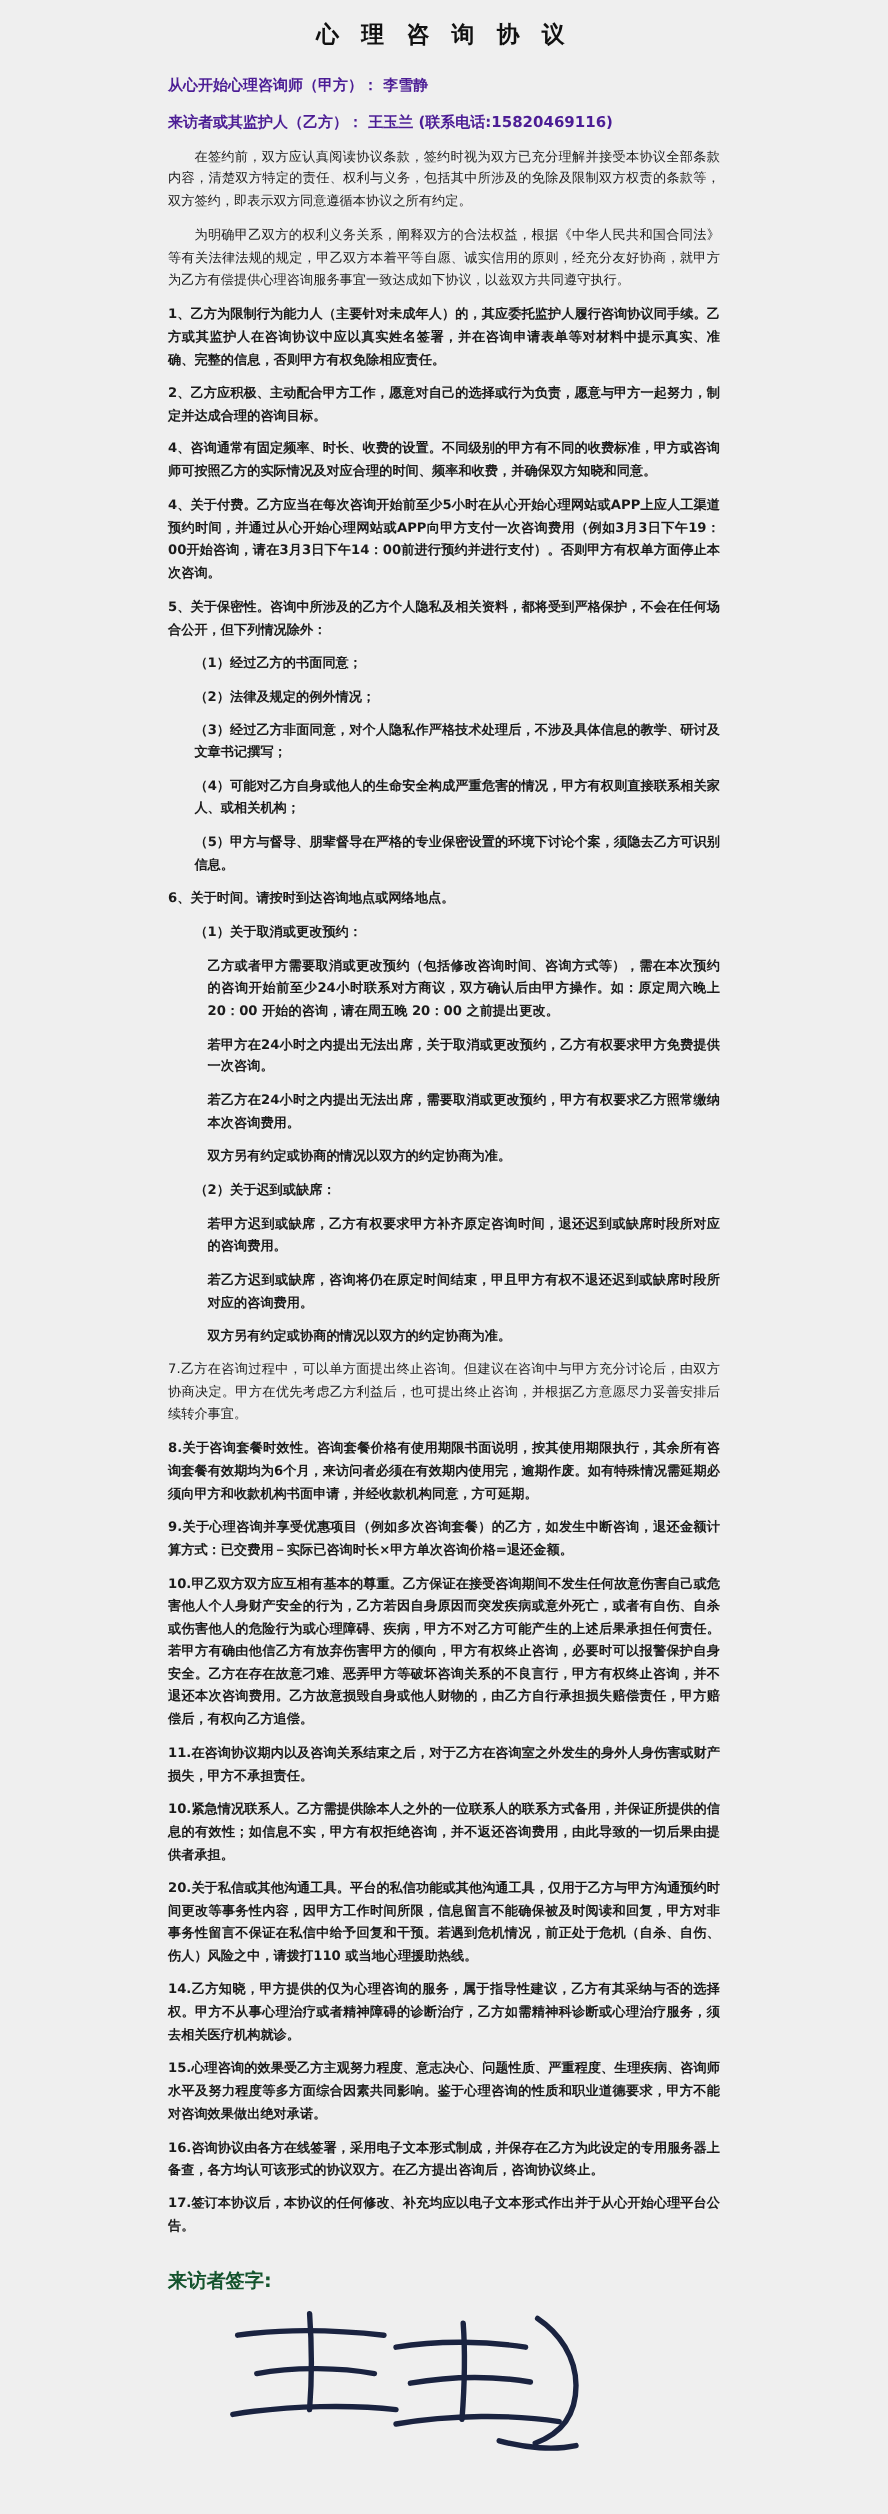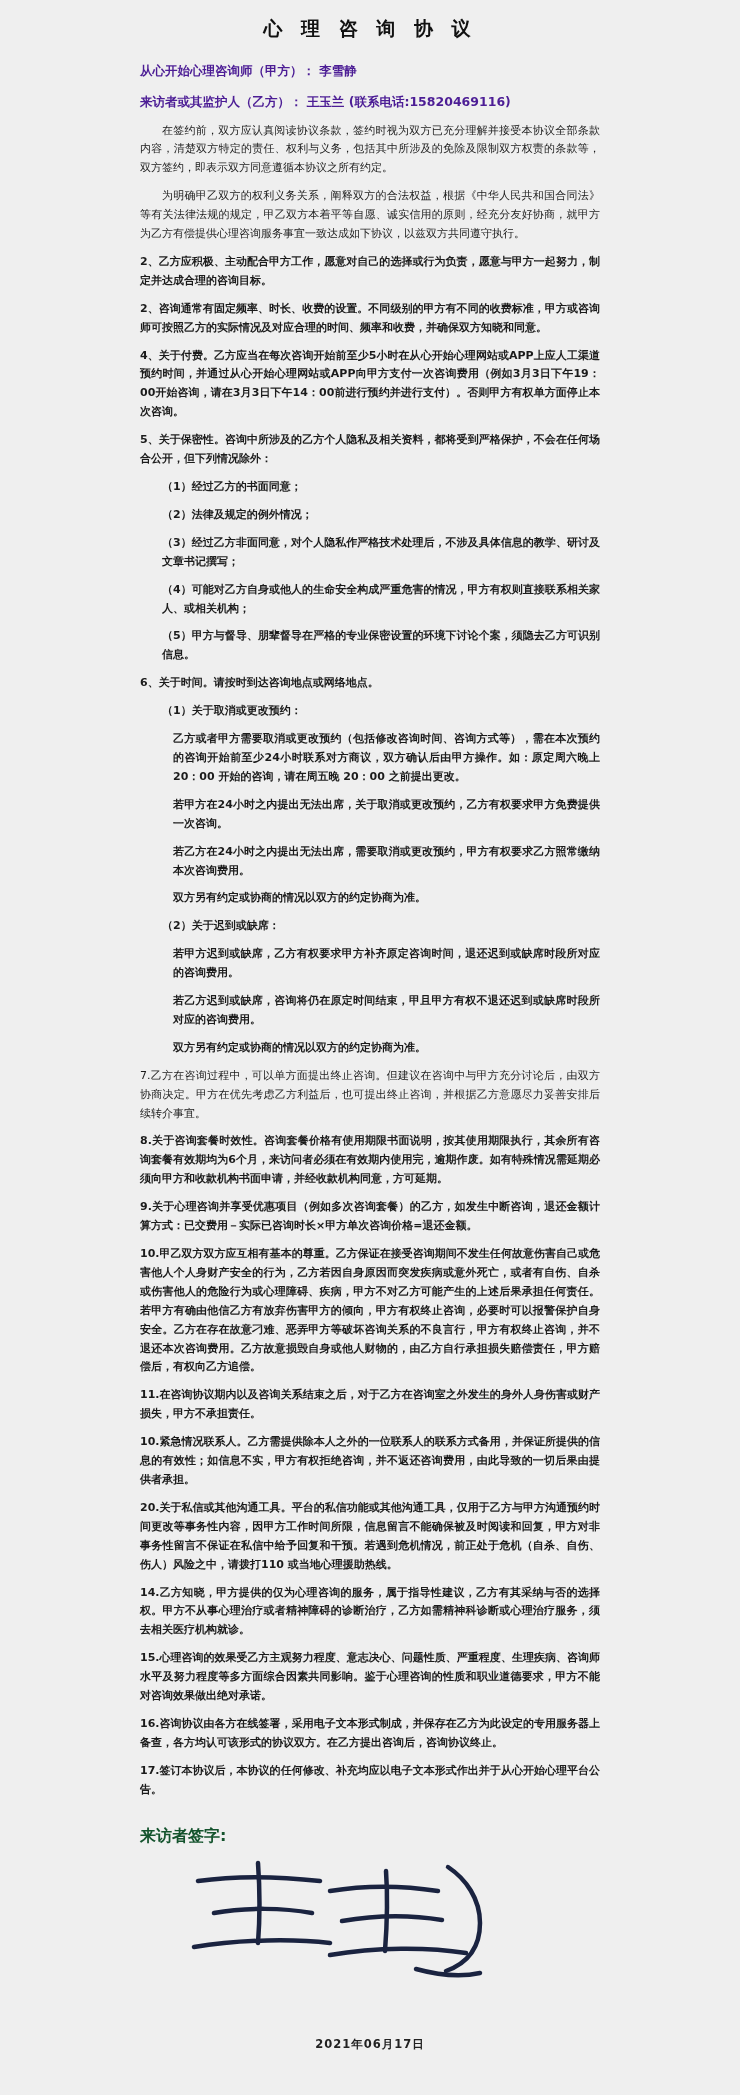--- a/index.html
+++ b/index.html
@@ -93,22 +93,23 @@
   <div class="doc-title">心 理 咨 询 协 议</div>
 
   <div class="content">
 
     <div class="party-line">从心开始心理咨询师（甲方）： 李雪静</div>
     <div class="party-line">来访者或其监护人（乙方）： 王玉兰 (联系电话:15820469116)</div>
 
     <p class="body indent">在签约前，双方应认真阅读协议条款，签约时视为双方已充分理解并接受本协议全部条款内容，清楚双方特定的责任、权利与义务，包括其中所涉及的免除及限制双方权责的条款等，双方签约，即表示双方同意遵循本协议之所有约定。</p>
     <p class="body indent">为明确甲乙双方的权利义务关系，阐释双方的合法权益，根据《中华人民共和国合同法》等有关法律法规的规定，甲乙双方本着平等自愿、诚实信用的原则，经充分友好协商，就甲方为乙方有偿提供心理咨询服务事宜一致达成如下协议，以兹双方共同遵守执行。</p>
 
+    <p class="body bold">1、乙方为限制行为能力人（主要针对未成年人）的，其应委托监护人履行咨询协议同手续。乙方或其监护人在咨询协议中应以真实姓名签署，并在咨询申请表单等对材料中提示真实、准确、完整的信息，否则甲方有权免除相应责任。</p>
     <p class="body bold">2、乙方应积极、主动配合甲方工作，愿意对自己的选择或行为负责，愿意与甲方一起努力，制定并达成合理的咨询目标。</p>
-    <p class="body bold">2、咨询通常有固定频率、时长、收费的设置。不同级别的甲方有不同的收费标准，甲方或咨询师可按照乙方的实际情况及对应合理的时间、频率和收费，并确保双方知晓和同意。</p>
+    <p class="body bold">4、咨询通常有固定频率、时长、收费的设置。不同级别的甲方有不同的收费标准，甲方或咨询师可按照乙方的实际情况及对应合理的时间、频率和收费，并确保双方知晓和同意。</p>
     <p class="body bold">4、关于付费。乙方应当在每次咨询开始前至少5小时在从心开始心理网站或APP上应人工渠道预约时间，并通过从心开始心理网站或APP向甲方支付一次咨询费用（例如3月3日下午19：00开始咨询，请在3月3日下午14：00前进行预约并进行支付）。否则甲方有权单方面停止本次咨询。</p>
     <p class="body bold">5、关于保密性。咨询中所涉及的乙方个人隐私及相关资料，都将受到严格保护，不会在任何场合公开，但下列情况除外：</p>
 
     <p class="body bold ind1">（1）经过乙方的书面同意；</p>
     <p class="body bold ind1">（2）法律及规定的例外情况；</p>
     <p class="body bold ind1">（3）经过乙方非面同意，对个人隐私作严格技术处理后，不涉及具体信息的教学、研讨及文章书记撰写；</p>
     <p class="body bold ind1">（4）可能对乙方自身或他人的生命安全构成严重危害的情况，甲方有权则直接联系相关家人、或相关机构；</p>
     <p class="body bold ind1">（5）甲方与督导、朋辈督导在严格的专业保密设置的环境下讨论个案，须隐去乙方可识别信息。</p>
 
     <p class="body bold">6、关于时间。请按时到达咨询地点或网络地点。</p>

